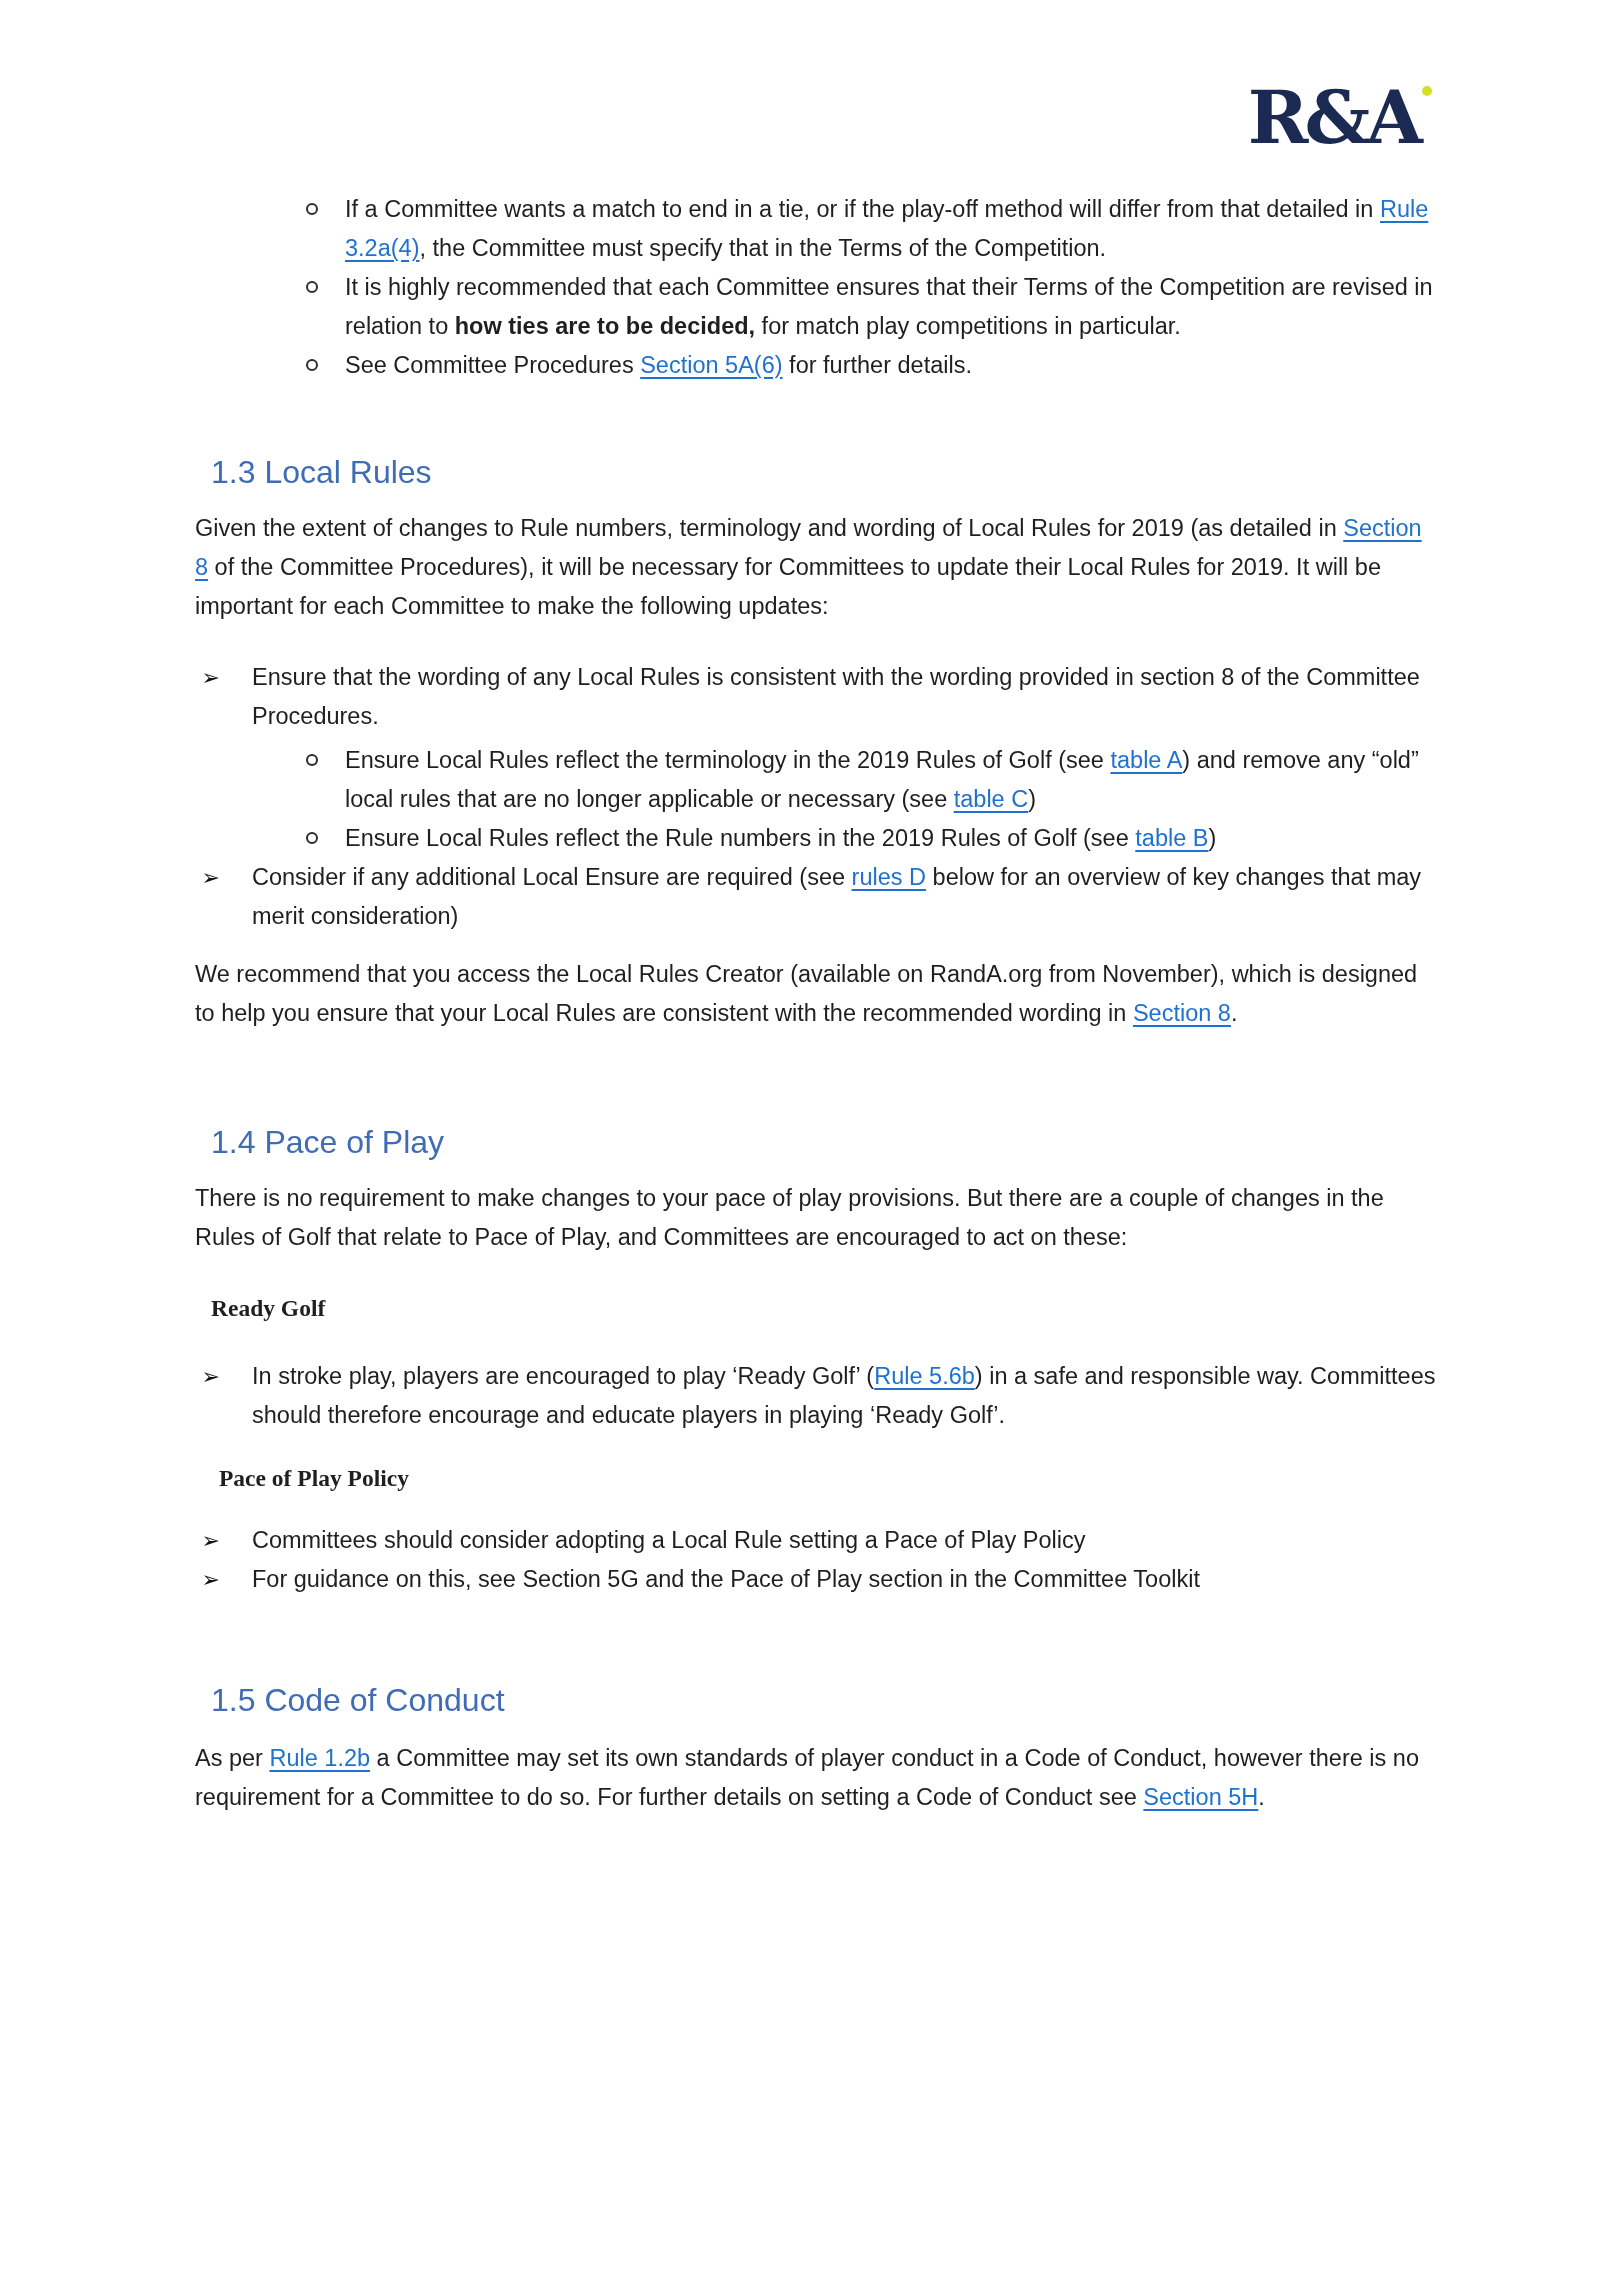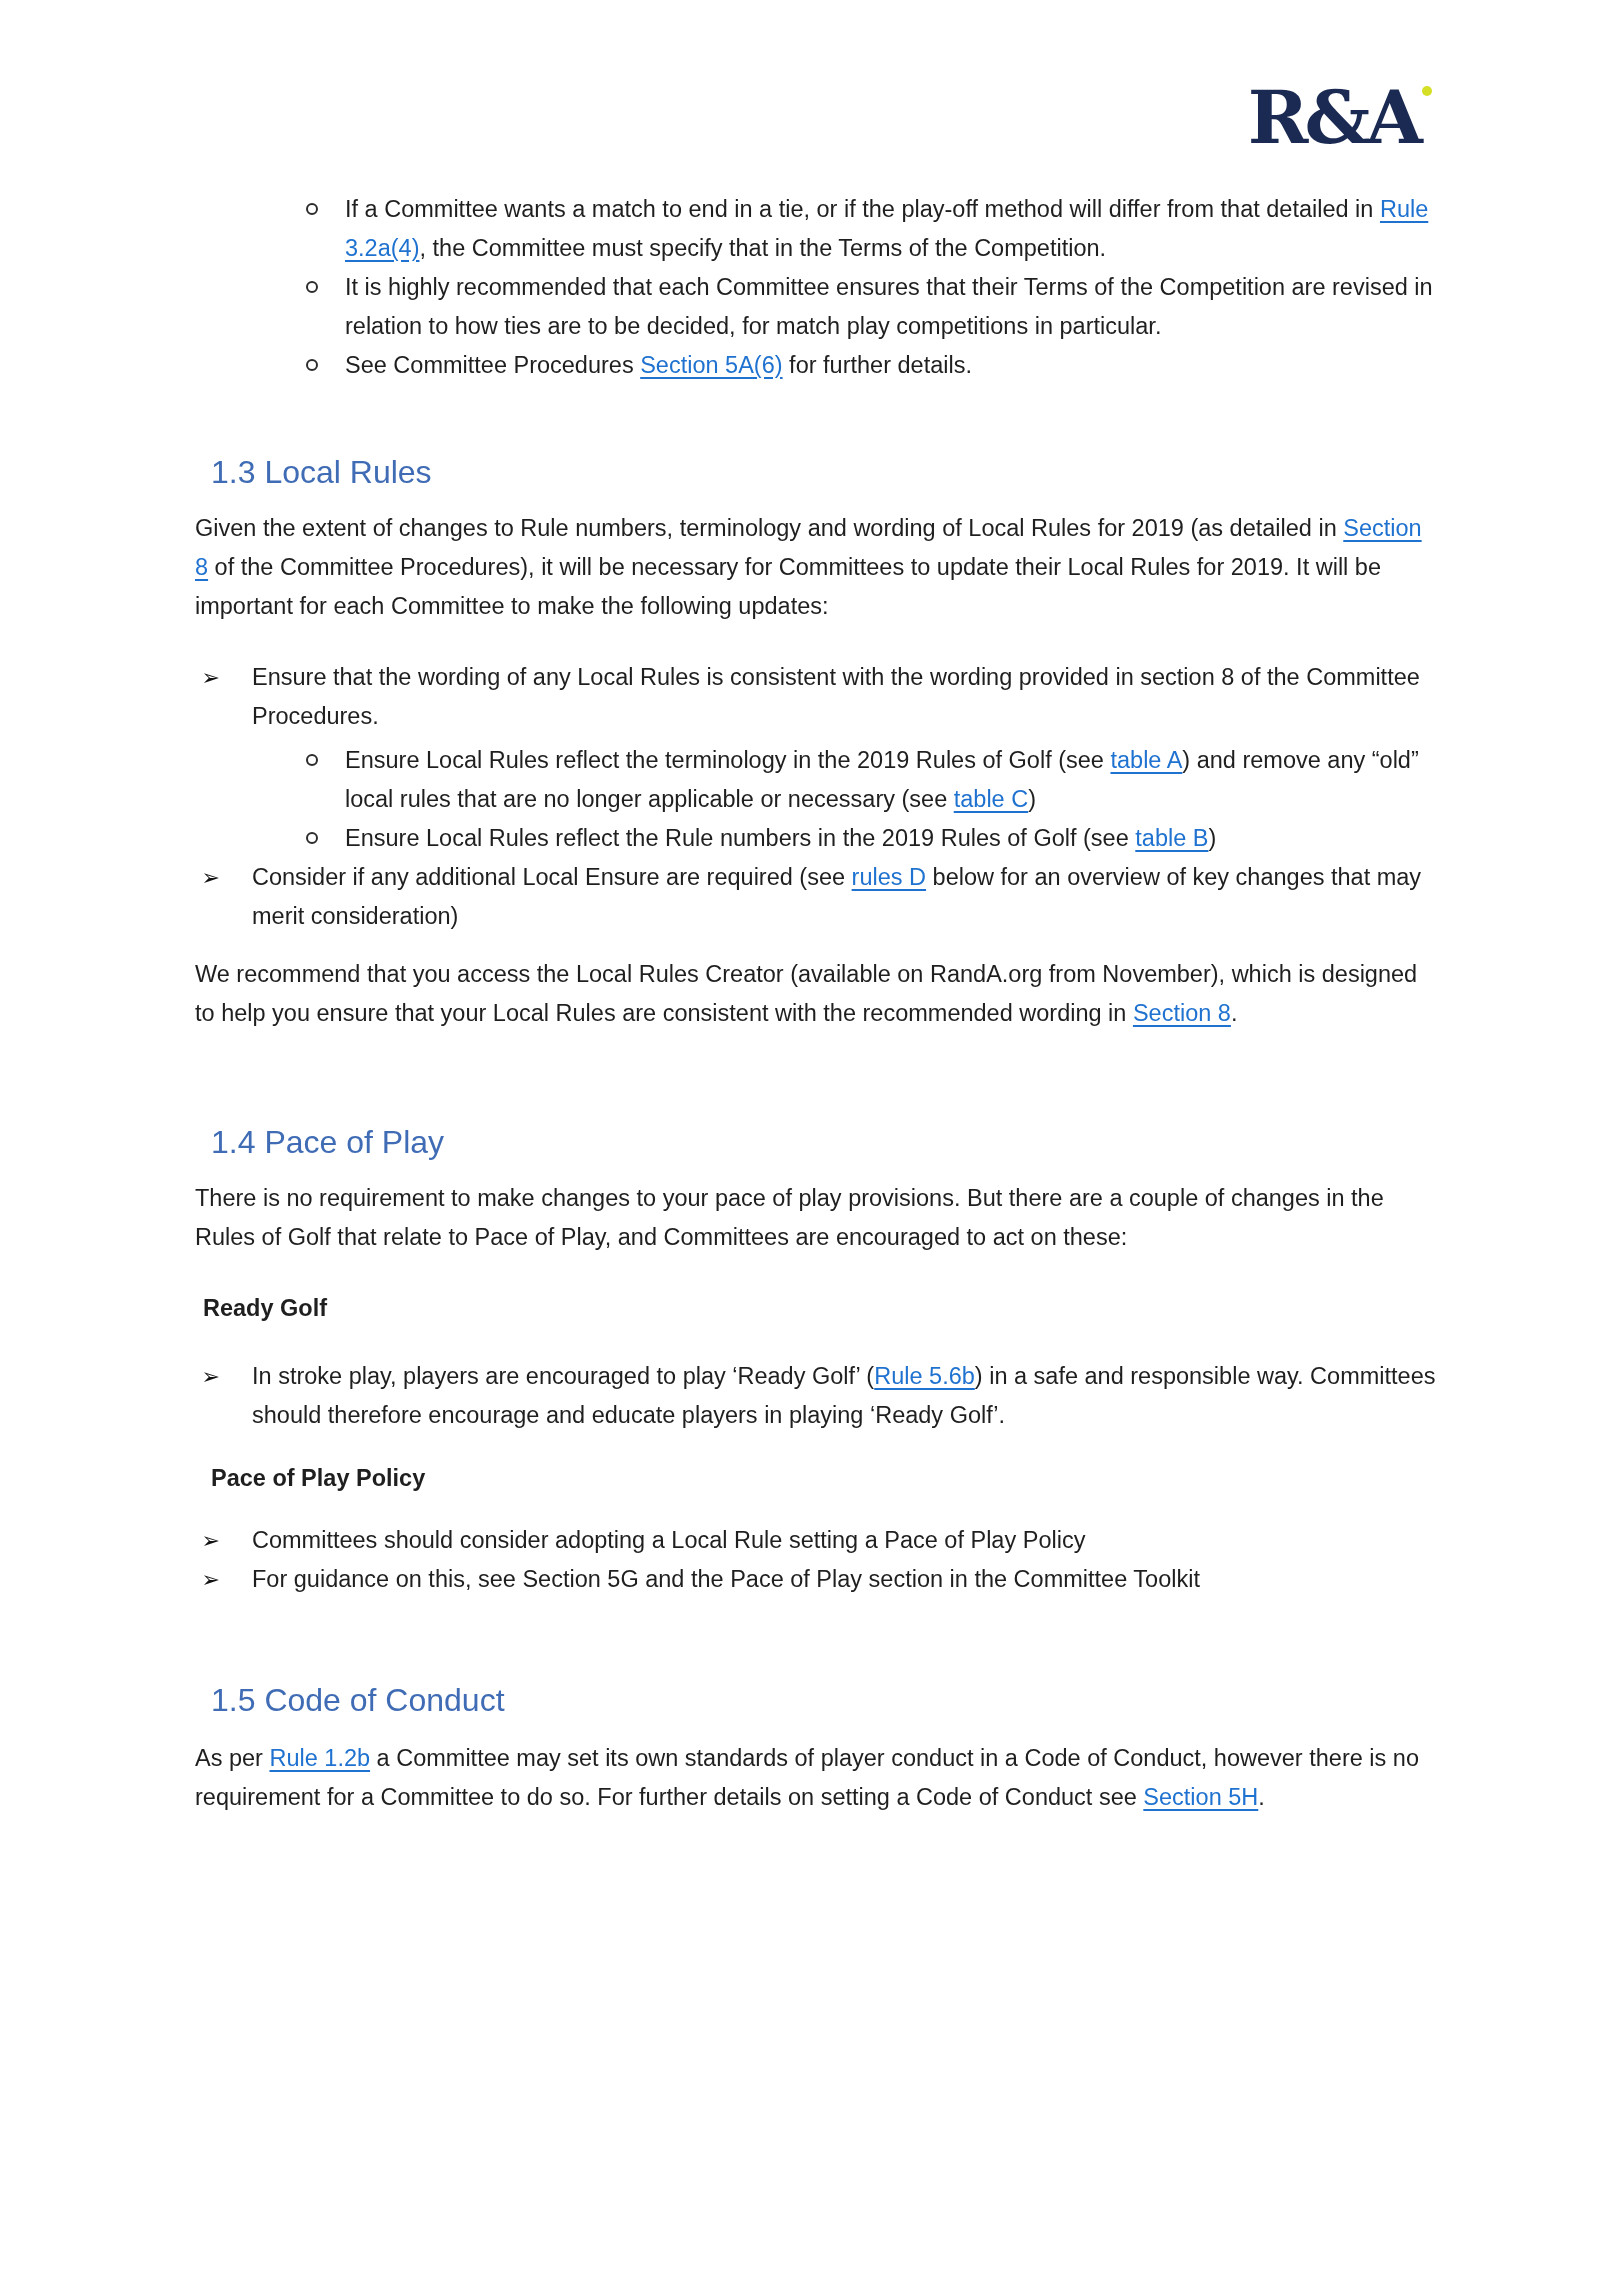--- a/index.html
+++ b/index.html
@@ -46,24 +46,24 @@
   .amark{
     position:absolute;left:6.5px;top:0;
     font-size:22px;color:#111;
   }
   .subs{margin-top:4.9px;}
   
   .sec{
     font-size:32px;line-height:41px;font-weight:400;
     color:var(--heading);margin:16px;
   }
-  .subhead{font-size:23.5px;line-height:39px;font-weight:700;margin:8px;}
+  .subhead{font-size:23.5px;line-height:39px;font-weight:700;margin:16px;font-family:Liberation Serif, serif;}
   
   a.link{color:var(--link);text-decoration:underline;text-underline-offset:4px;cursor:pointer;}
-  .bold{font-weight:400;}
+  .bold{font-weight:700;}
   
   #h13{margin-top:67px;}
   #p13{margin-top:3.2px;}
   #list13{margin-top:32px;}
   #closing13{margin-top:19.5px;}
   #h14{margin-top:89px;}
   #p14{margin-top:3.2px;}
   #readyHead{margin-top:32px;}
   #readyList{margin-top:29px;}
   #policyHead{margin-top:24px;padding-left:8px;}

